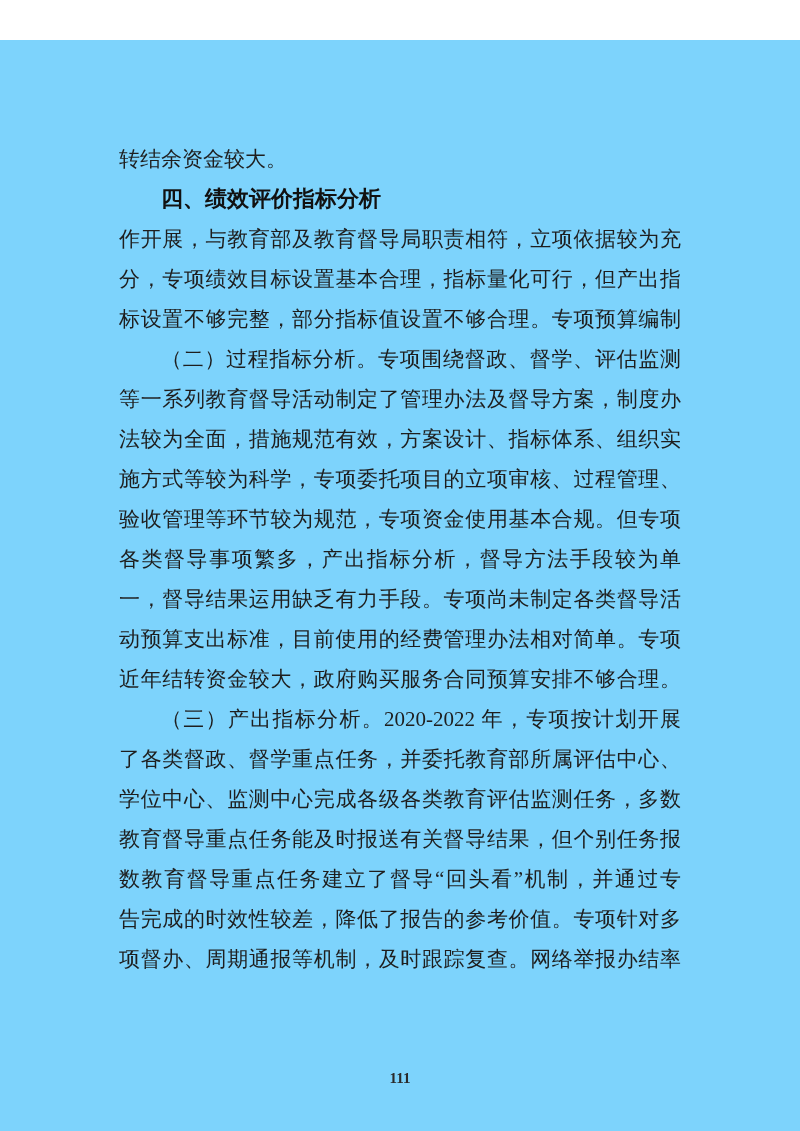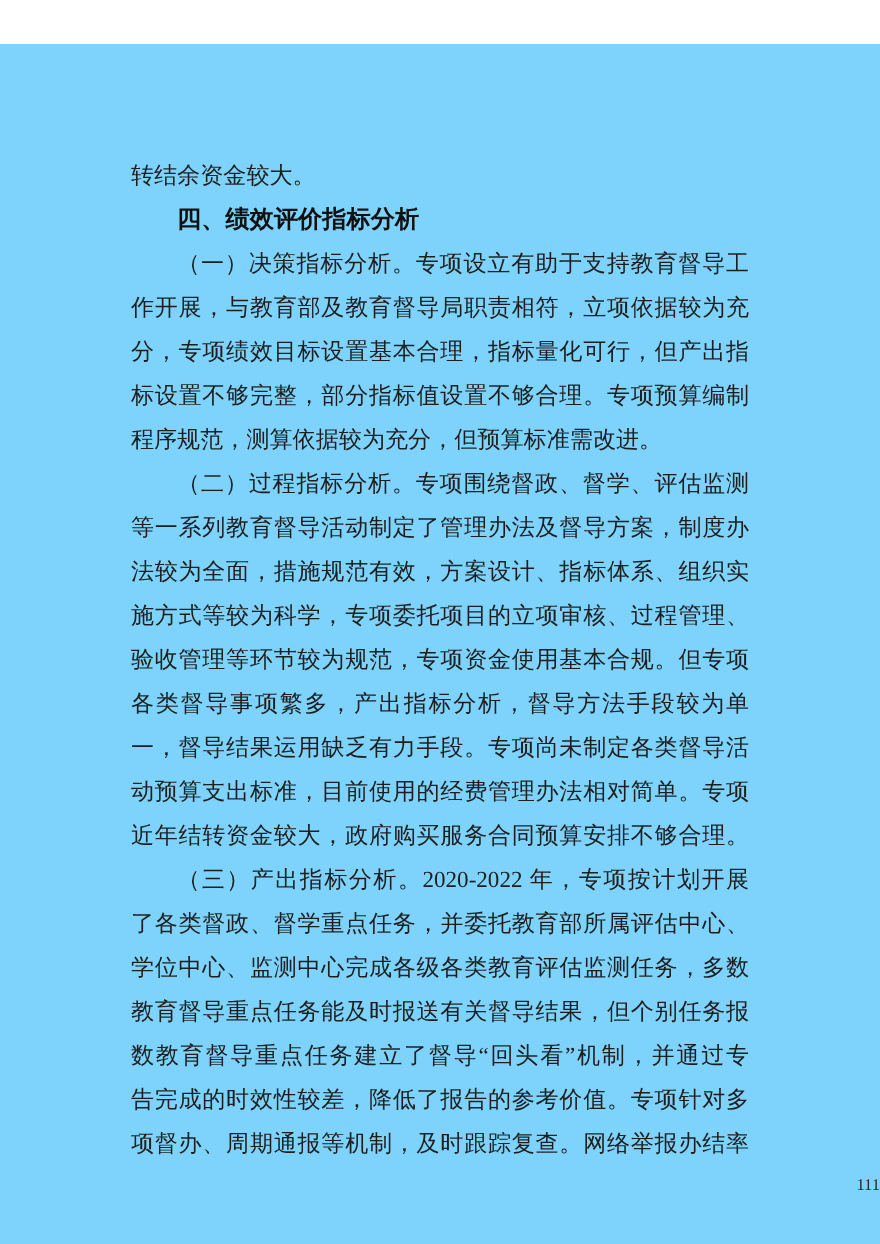--- a/index.html
+++ b/index.html
@@ -44,39 +44,38 @@
     font-size: 22px;
     color: #111111;
     text-align: right;
     text-align-last: left;
   }
   .pageno {
     position: absolute;
     left: 0;
     top: 1028px;
     width: 100%;
-    text-align: right;
+    text-align: center;
     font-size: 15px;
     line-height: 20px;
     color: #2a2a2a;
     font-family: "Liberation Serif", "DejaVu Serif", serif;
+    font-weight: bold;
   }
 </style>
 </head>
 <body>
 
 <div class="page">
   <div class="doc">
     <div class="line natural">转结余资金较大。</div>
     <div class="line heading indent">四、绩效评价指标分析</div>
-    <div class="line indent">（一）决策指标分析。专项设立有助于支持教育督导工</div>
     <div class="line">作开展，与教育部及教育督导局职责相符，立项依据较为充</div>
     <div class="line">分，专项绩效目标设置基本合理，指标量化可行，但产出指</div>
     <div class="line">标设置不够完整，部分指标值设置不够合理。专项预算编制</div>
-    <div class="line natural">程序规范，测算依据较为充分，但预算标准需改进。</div>
     <div class="line indent">（二）过程指标分析。专项围绕督政、督学、评估监测</div>
     <div class="line">等一系列教育督导活动制定了管理办法及督导方案，制度办</div>
     <div class="line">法较为全面，措施规范有效，方案设计、指标体系、组织实</div>
     <div class="line">施方式等较为科学，专项委托项目的立项审核、过程管理、</div>
     <div class="line">验收管理等环节较为规范，专项资金使用基本合规。但专项</div>
     <div class="line">各类督导事项繁多，产出指标分析，督导方法手段较为单</div>
     <div class="line">一，督导结果运用缺乏有力手段。专项尚未制定各类督导活</div>
     <div class="line">动预算支出标准，目前使用的经费管理办法相对简单。专项</div>
     <div class="line">近年结转资金较大，政府购买服务合同预算安排不够合理。</div>
     <div class="line indent">（三）产出指标分析。2020-2022 年，专项按计划开展</div>

